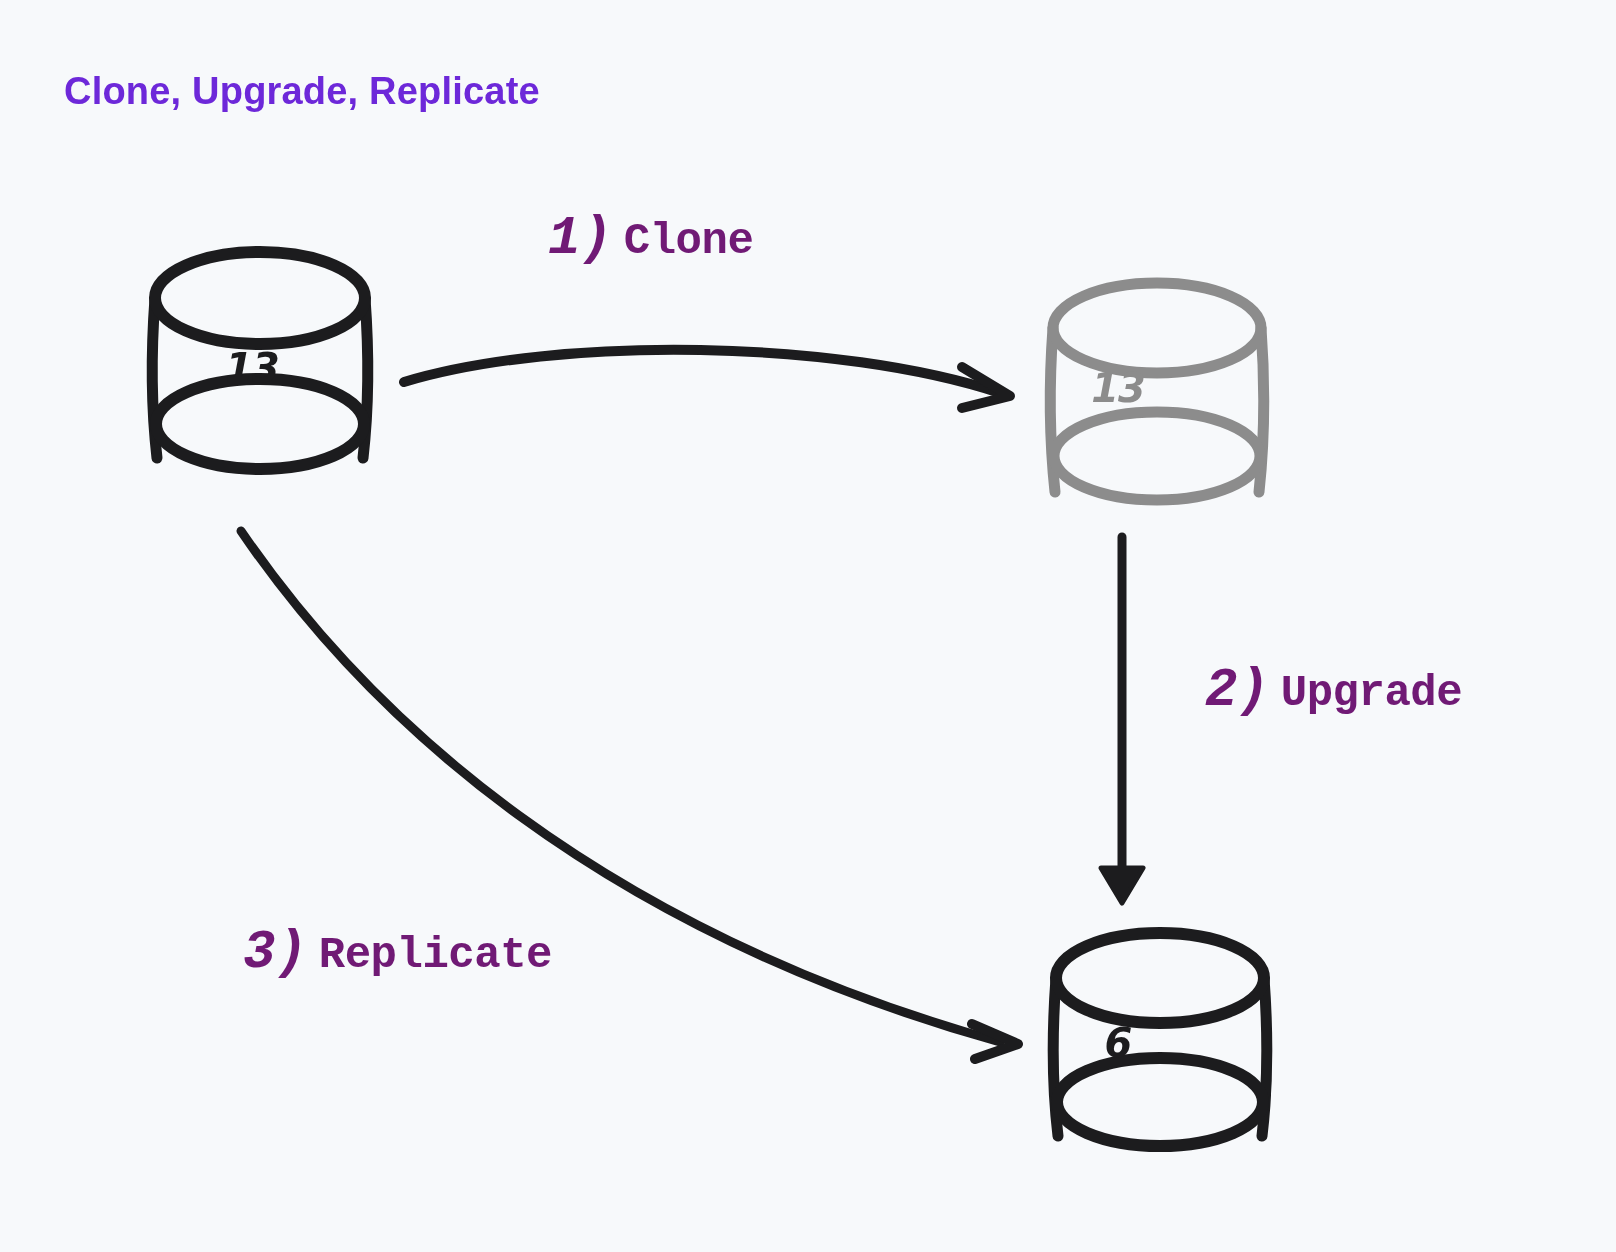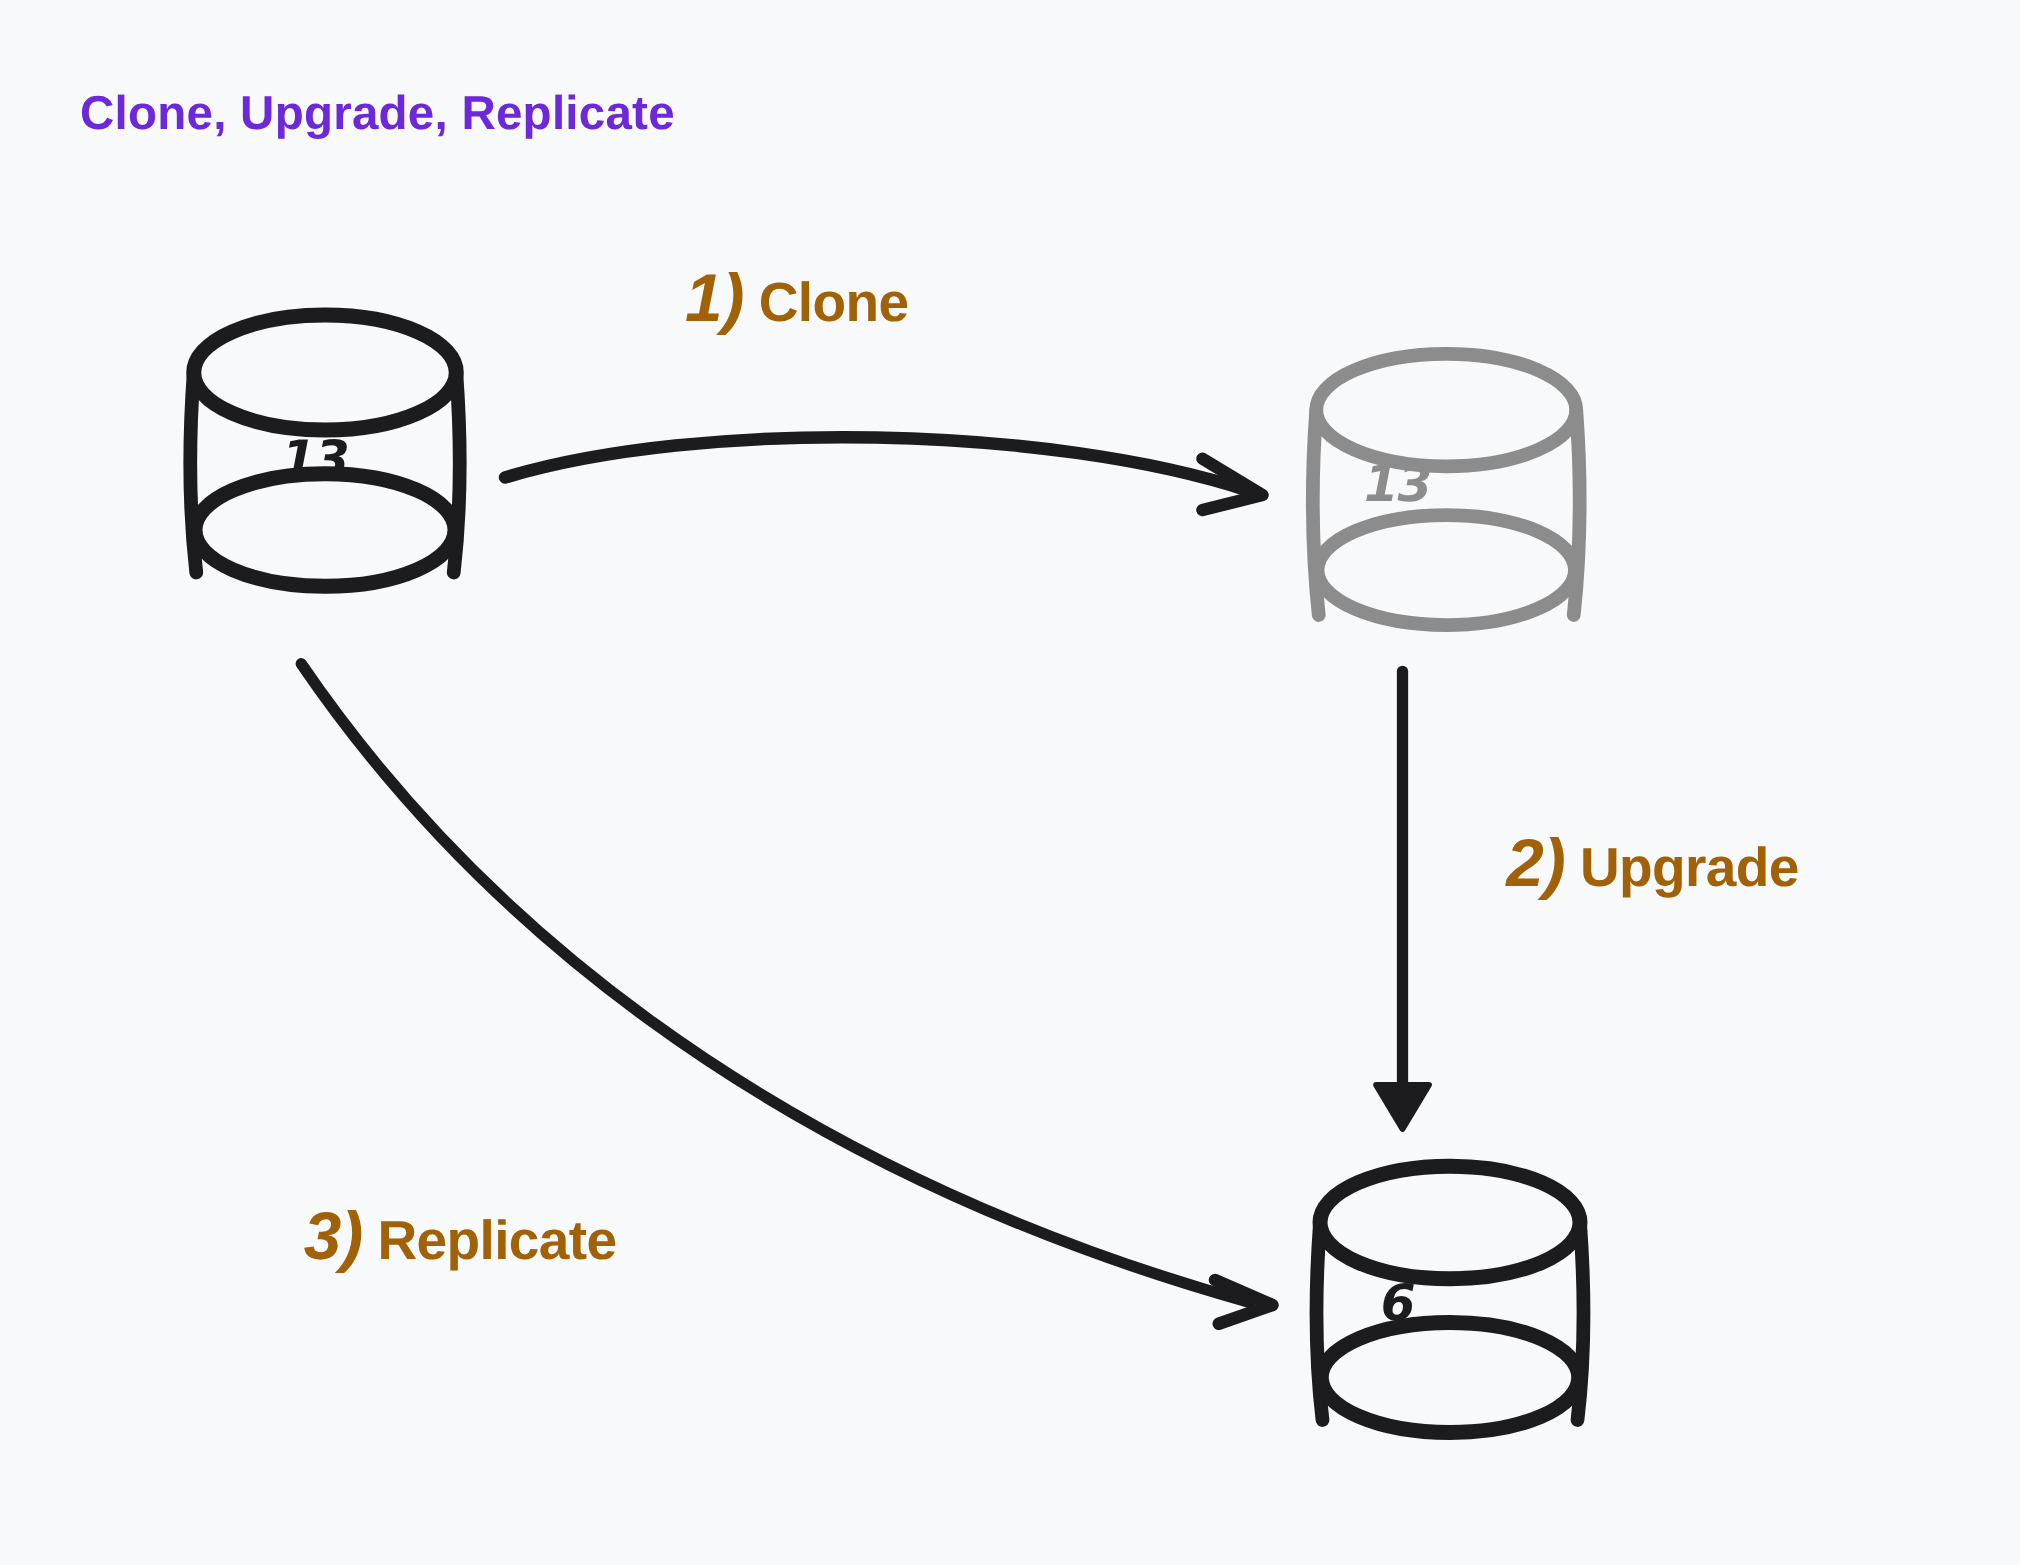--- a/index.html
+++ b/index.html
@@ -26,23 +26,23 @@
     top: 70px;
     font-family: "Liberation Sans", sans-serif;
     font-size: 38px;
     font-weight: 700;
     color: #6d28d9;
     letter-spacing: 0.2px;
     white-space: nowrap;
   }
   .edge-label {
     position: absolute;
-    font-family: Liberation Sans, sans-serif;
+    font-family: Liberation Mono, monospace;
     font-weight: 700;
-    color: #a16207;
+    color: #701a75;
     white-space: nowrap;
     letter-spacing: -0.5px;
   }
   .edge-label .num {
     font-size: 54px;
     font-style: italic;
     font-weight: 700;
     margin-right: 12px;
   }
   .edge-label .word {
@@ -53,21 +53,20 @@
     left: 548px;
     top: 208px;
   }
   #label-upgrade {
     left: 1205px;
     top: 660px;
   }
   #label-replicate {
     left: 243px;
     top: 922px;
-    margin-top: 36px;
   }
   .db-value {
     position: absolute;
     font-family: "DejaVu Sans", sans-serif;
     font-size: 40px;
     font-weight: 700;
     font-style: italic;
     letter-spacing: -1px;
     text-align: center;
     transform: translate(-50%, -50%);

